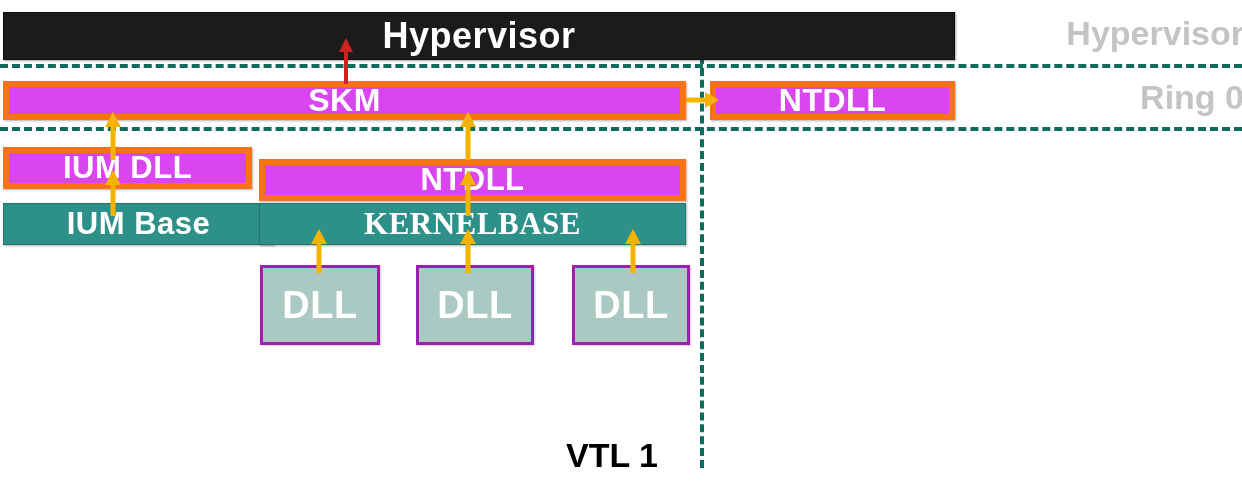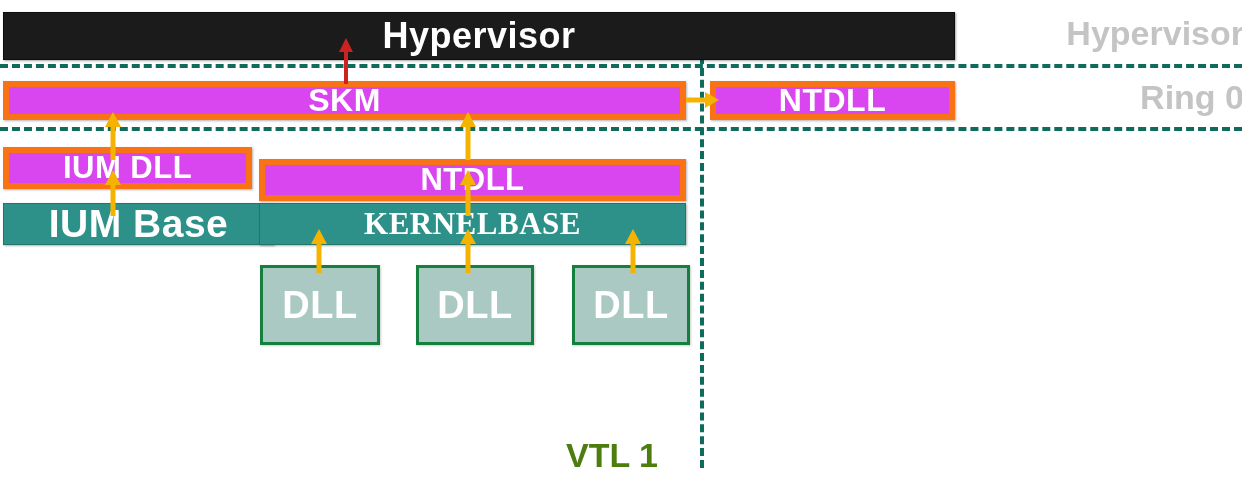--- a/index.html
+++ b/index.html
@@ -43,39 +43,39 @@
     box-shadow: 1px 1px 2px rgba(0,0,0,0.30);
     text-align: center;
   }
   .box-mid-teal {
     background: #2e9189;
     border: 1px solid #24736d;
     box-shadow: 1px 1px 2px rgba(0,0,0,0.30);
   }
   .box-dll {
     background: #aac9c2;
-    border: 3px solid #15803d;
+    border: 3px solid #a21caf;
     color: #ffffff;
     box-shadow: 1px 1px 2px rgba(0,0,0,0.20);
   }
 
   
   .ring-label {
     position: absolute;
     color: #c4c4c4;
     font-weight: bold;
     font-size: 34px;
     text-align: right;
     white-space: nowrap;
   }
 
   
   .vtl-label {
     position: absolute;
-    color: #4d7c0f;
+    color: #000000;
     font-weight: bold;
     font-size: 34px;
     white-space: nowrap;
   }
 
   
   .hdash {
     position: absolute;
     height: 0;
     border-top: 4px dashed #0f6b5c;
@@ -105,21 +105,21 @@
   <div class="box box-hypervisor" style="left:3px; top:12px; width:952px; height:48px; font-size:36px;">Hypervisor</div>
 
   <div class="box box-dark-teal" style="left:3px; top:81px; width:683px; height:39px; font-size:32px;">SKM</div>
 
   <div class="box box-dark-teal" style="left:710px; top:81px; width:245px; height:39px; font-size:32px;">NTDLL</div>
 
   <div class="box box-dark-teal" style="left:3px; top:147px; width:249px; height:42px; font-size:31px;">IUM DLL</div>
 
   <div class="box box-dark-teal" style="left:259px; top:147px; width:427px; height:42px; font-size:31px;margin-top:12px;">NTDLL</div>
 
-  <div class="box box-mid-teal" style="left:3px; top:203px; width:271px; height:42px; font-size:39px;">IUM Base</div>
+  <div class="box box-mid-teal" style="left:3px; top:203px; width:271px; height:42px; font-size:31px;">IUM Base</div>
 
   <div class="box box-mid-teal" style="left:259px; top:203px; width:427px; height:42px; font-size:31px;font-family:Liberation Serif, serif;">KERNELBASE</div>
 
   <div class="box box-dll" style="left:260px; top:265px; width:120px; height:80px; font-size:38px;">DLL</div>
 
   <div class="box box-dll" style="left:416px; top:265px; width:118px; height:80px; font-size:38px;">DLL</div>
 
   <div class="box box-dll" style="left:572px; top:265px; width:118px; height:80px; font-size:38px;">DLL</div>
 
   <div class="ring-label" style="right:22px; top:14px;">Hypervisor</div>

